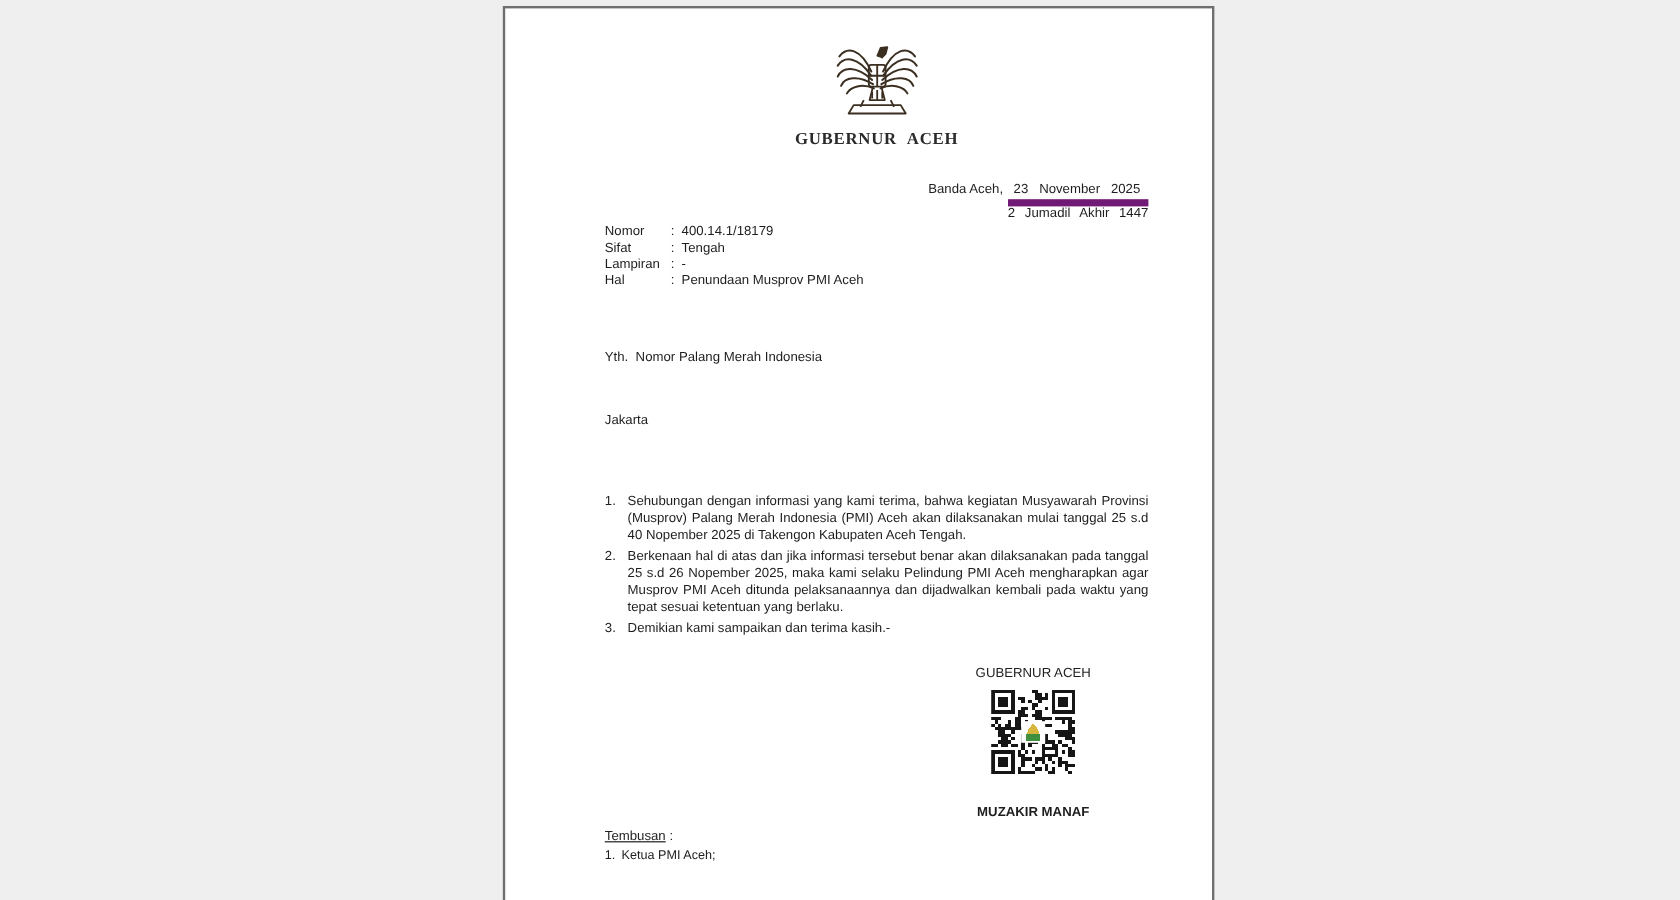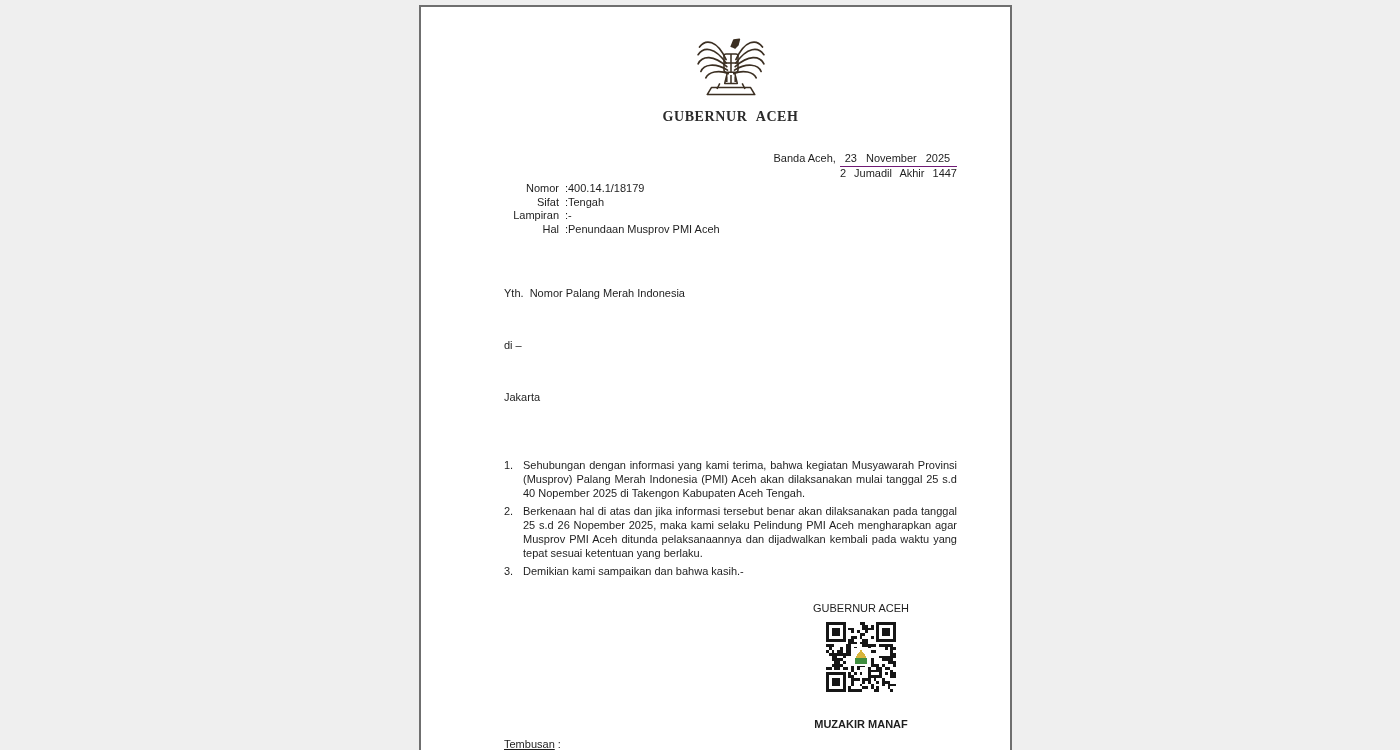--- a/index.html
+++ b/index.html
@@ -10,25 +10,25 @@
   
   .letterhead{text-align:center;padding-top:27px;}
   .emblem{width:70px;height:68px;display:block;margin:0 auto;}
   .lh-title{margin-top:6px;font-family:"Liberation Serif",serif;font-weight:bold;
     font-size:14px;letter-spacing:.6px;word-spacing:5px;color:#2b2b2b;line-height:17px;}
   
   .dateline{margin-top:26px;display:flex;justify-content:flex-end;align-items:flex-start;}
   .dateline .place{line-height:14px;padding-right:4px;}
   .datefrac{display:inline-block;text-align:center;}
   .datefrac .greg{display:block;line-height:14px;word-spacing:6px;
-    border-bottom:1px solid #701a75;padding:0 6px 1px 4px;}
+    border-bottom:6px solid #701a75;padding:0 6px 1px 4px;}
   .datefrac .hijri{display:block;line-height:13px;word-spacing:5px;}
   
   .meta{margin-top:2px;}
-  .meta .row{display:flex;line-height:13.5px;text-align:right;}
+  .meta .row{display:flex;line-height:13.5px;}
   .meta .lbl{width:55px;flex:none;}
   .meta .col{width:9px;flex:none;}
   
   .recipient{white-space:pre-wrap;}
   .r1{margin-top:25px;line-height:13px;}
   .r2{margin-top:13px;line-height:13px;}
   .r3{margin-top:13px;line-height:13px;}
   
   .body-list{margin-top:28px;}
   .b-item{display:flex;margin-bottom:4px;}
@@ -111,36 +111,35 @@
         </div>
         <div class="row">
           <span class="lbl">Hal</span>
           <span class="col">:</span>
           <span class="val">Penundaan Musprov PMI Aceh</span>
         </div>
       </div>
 
       <div class="recipient">
         <div class="r1">Yth.  Nomor Palang Merah Indonesia</div>
-        <div class="r2">di –</div>
         <div class="r3">Jakarta</div>
       </div>
 
       <div class="body-list">
         <div class="b-item">
           <span class="b-num">1.</span>
           <span class="b-txt">Sehubungan dengan informasi yang kami terima, bahwa kegiatan Musyawarah Provinsi (Musprov) Palang Merah Indonesia (PMI) Aceh akan dilaksanakan mulai tanggal 25 s.d 40 Nopember 2025 di Takengon Kabupaten Aceh Tengah.</span>
         </div>
         <div class="b-item">
           <span class="b-num">2.</span>
           <span class="b-txt">Berkenaan hal di atas dan jika informasi tersebut benar akan dilaksanakan pada tanggal 25 s.d 26 Nopember 2025, maka kami selaku Pelindung PMI Aceh mengharapkan agar Musprov PMI Aceh ditunda pelaksanaannya dan dijadwalkan kembali pada waktu yang tepat sesuai ketentuan yang berlaku.</span>
         </div>
         <div class="b-item">
           <span class="b-num">3.</span>
-          <span class="b-txt">Demikian kami sampaikan dan bahwa kasih.-</span>
+          <span class="b-txt">Demikian kami sampaikan dan terima kasih.-</span>
         </div>
       </div>
 
       <div class="sigblock">
         <div class="sig-title">GUBERNUR ACEH</div>
         <div class="qr-wrap">
           <svg id="qr-svg" viewBox="0 0 25 25">
               <rect x="12" y="0" width="1" height="1" fill="#161616"></rect>
               <rect x="13" y="0" width="1" height="1" fill="#161616"></rect>
               <rect x="13" y="1" width="1" height="1" fill="#161616"></rect>

